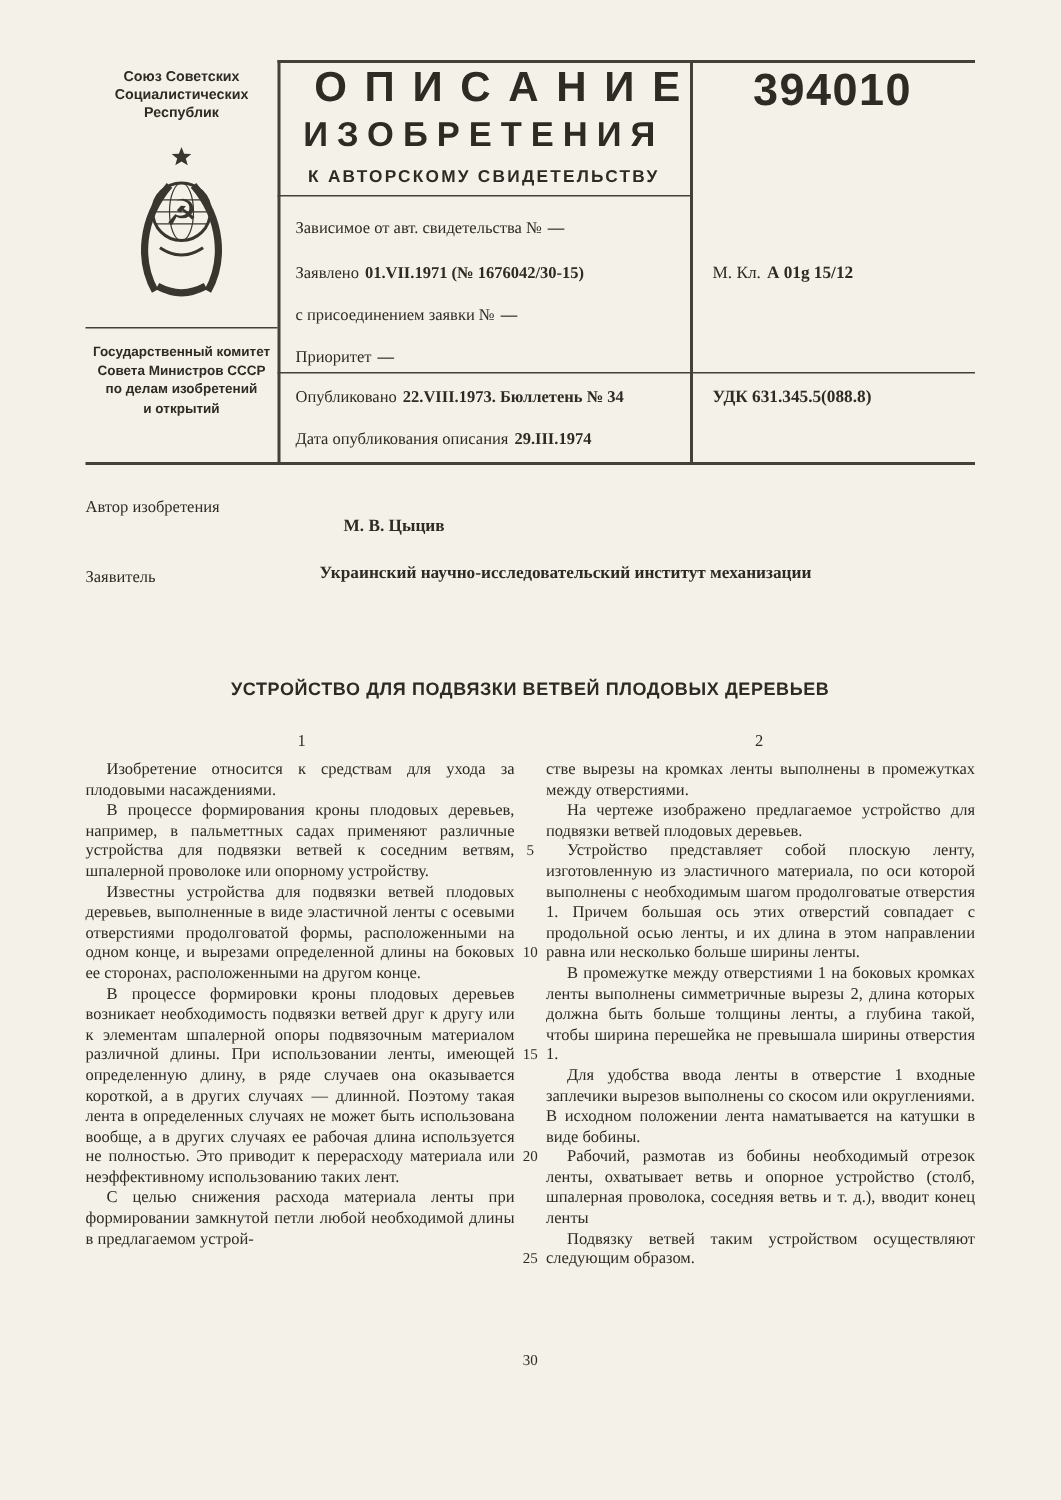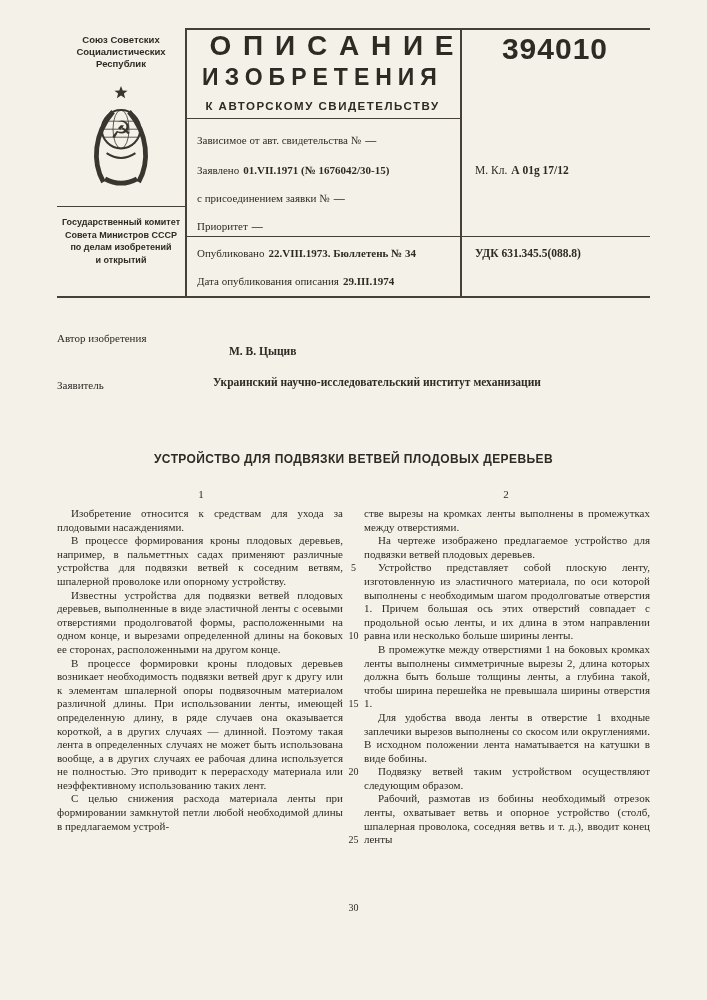--- a/index.html
+++ b/index.html
@@ -7,21 +7,21 @@
   body {
     position:relative;
     background:#f4f1e9;
     color:#2e2b25;
     font-family:"Liberation Serif", serif;
     overflow:hidden;
   }
   .rule { position:absolute; background:#45413a; }
 
   
-  #hdr { position:absolute; left:57px; top:28px; width:593px; height:198px; }
+  #hdr { position:absolute; left:57px; top:40px; width:593px; height:198px; }
   .union { position:absolute; left:0; top:6px; width:128px; text-align:center;
            font-family:"Liberation Sans", sans-serif; font-weight:bold;
            font-size:9.5px; line-height:12px; }
   .union span { display:block; }
   .emblem { position:absolute; left:24px; top:48px; width:80px; height:124px; }
   .committee { position:absolute; left:0; top:188px; width:128px; text-align:center;
            font-family:"Liberation Sans", sans-serif; font-weight:bold;
            font-size:9px; line-height:12.5px; }
   .committee span { display:block; }
 
@@ -131,21 +131,21 @@
   </div>
   <div class="field" style="top:219px;">
     <span>Опубликовано</span><span class="fv">22.VIII.1973. Бюллетень № 34</span>
   </div>
   <div class="field" style="top:247px;">
     <span>Дата опубликования описания</span><span class="fv">29.III.1974</span>
   </div>
 
   <div class="patent-number">394010</div>
   <div class="mkl">
-    <span>М. Кл.</span><span class="fv">А 01g 17/12</span>
+    <span>М. Кл.</span><span class="fv">А 01g 15/12</span>
   </div>
   <div class="udk">УДК 631.345.5(088.8)</div>
 </div>
 
 <div id="meta">
   <div class="author-label">Автор изобретения</div>
   <div class="author-value">М. В. Цыцив</div>
   <div class="applicant-label">Заявитель</div>
   <div class="applicant-value">
     <span style="display:block;">Украинский научно-исследовательский институт механизации</span>
@@ -172,16 +172,16 @@
   <span class="gutter-num" style="top:258px;">20</span>
   <span class="gutter-num" style="top:326px;">25</span>
   <span class="gutter-num" style="top:394px;">30</span>
 
   <div class="col" id="col2">
     <p class="cont">стве вырезы на кромках ленты выполнены в промежутках между отверстиями.</p>
     <p>На чертеже изображено предлагаемое устройство для подвязки ветвей плодовых деревьев.</p>
     <p>Устройство представляет собой плоскую ленту, изготовленную из эластичного материала, по оси которой выполнены с необходимым шагом продолговатые отверстия 1. Причем большая ось этих отверстий совпадает с продольной осью ленты, и их длина в этом направлении равна или несколько больше ширины ленты.</p>
     <p>В промежутке между отверстиями 1 на боковых кромках ленты выполнены симметричные вырезы 2, длина которых должна быть больше толщины ленты, а глубина такой, чтобы ширина перешейка не превышала ширины отверстия 1.</p>
     <p>Для удобства ввода ленты в отверстие 1 входные заплечики вырезов выполнены со скосом или округлениями. В исходном положении лента наматывается на катушки в виде бобины.</p>
+    <p>Рабочий, размотав из бобины необходимый отрезок ленты, охватывает ветвь и опорное устройство (столб, шпалерная проволока, соседняя ветвь и т. д.), вводит конец ленты</p>
     <p>Подвязку ветвей таким устройством осуществляют следующим образом.</p>
-    <p>Рабочий, размотав из бобины необходимый отрезок ленты, охватывает ветвь и опорное устройство (столб, шпалерная проволока, соседняя ветвь и т. д.), вводит конец ленты</p>
   </div>
 </div>
 
 </body></html>

